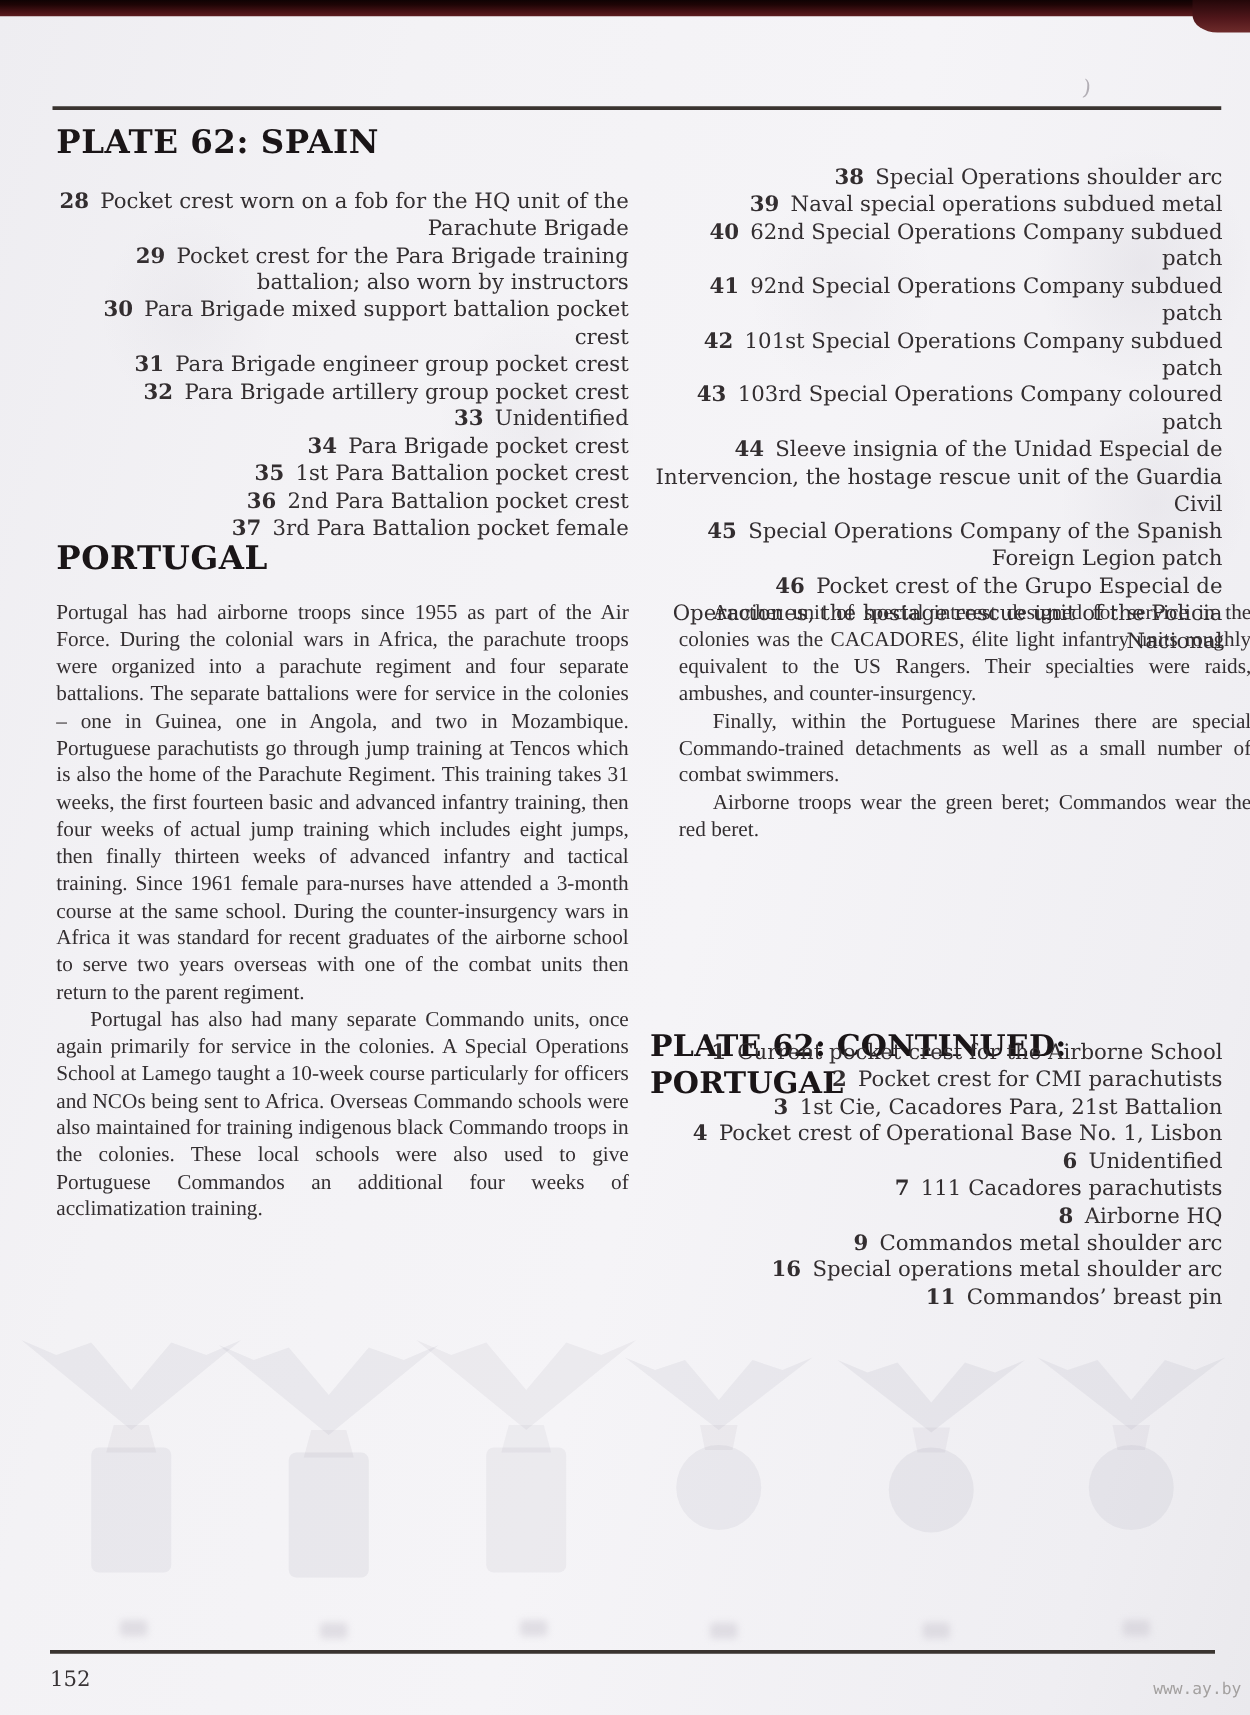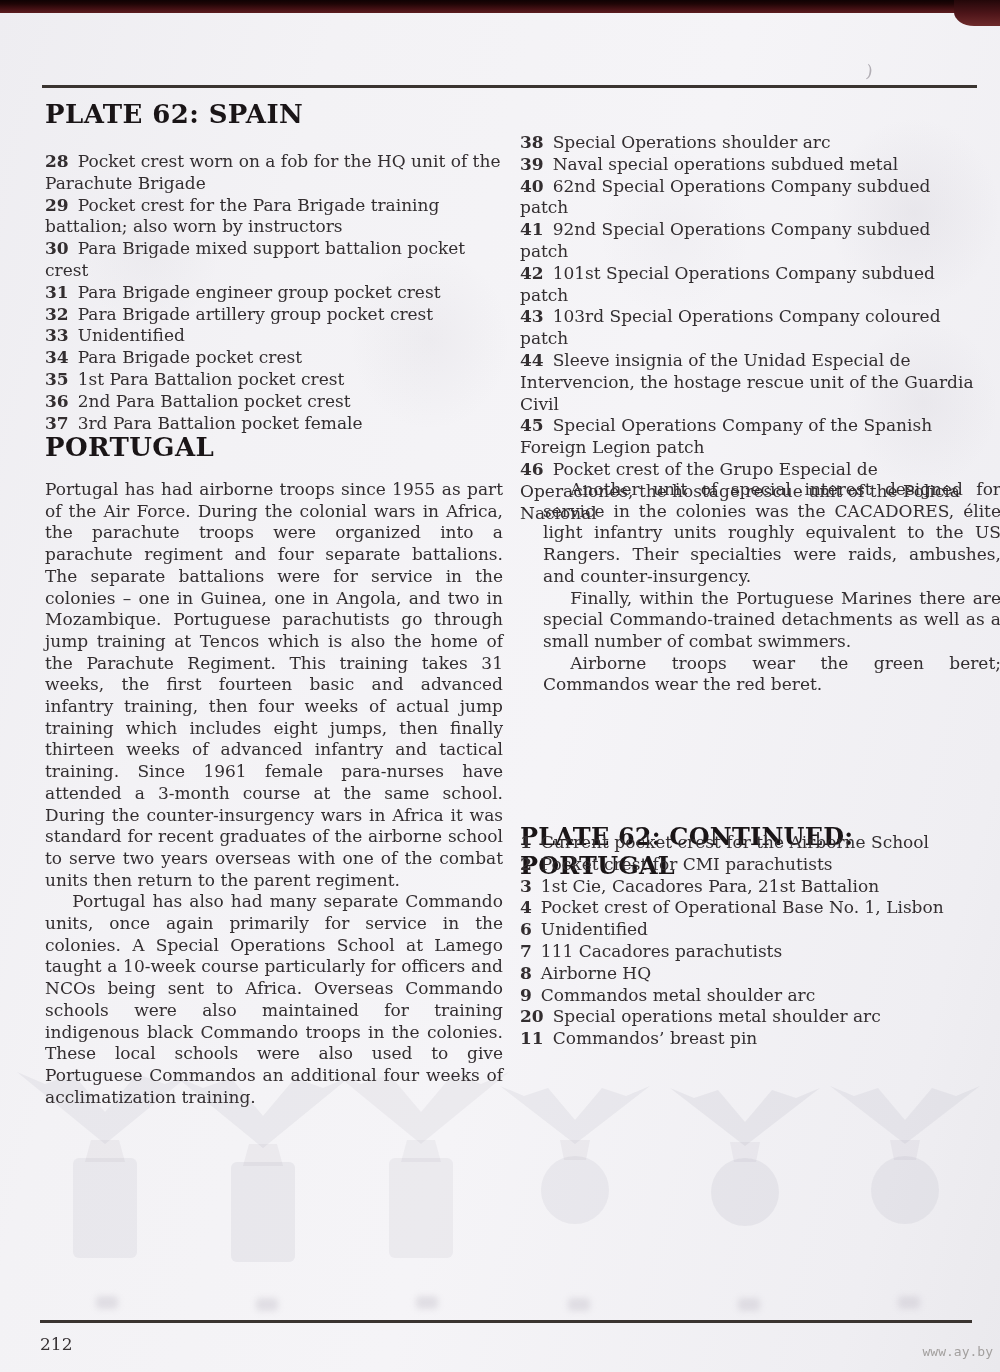--- a/index.html
+++ b/index.html
@@ -18,29 +18,29 @@
   .rule { position:absolute; background:#3a3430; z-index:3; }
   .rule-top { left:42px; top:85px; width:935px; height:3px; }
   .rule-bottom { left:40px; top:1320px; width:932px; height:3px; }
   
   .title { position:absolute; margin:0; font-weight:bold; color:#1a1517; letter-spacing:.4px; z-index:3; }
   .title-spain { left:45px; top:99px; font-size:26px; }
   .heading-portugal { left:45px; top:432px; font-size:26px; }
   .title-continued { left:520px; top:786px; font-size:24px; letter-spacing:.2px;margin-top:36px; }
   
   .list { position:absolute; width:458px; font-size:17px; line-height:21.8px; z-index:3; }
-  .list p { margin:0; }
+  .list p { margin:0;text-align:right; }
   .num { font-weight:bold; padding-right:9px; }
   .list-spain-left { left:45px; top:151px; }
   .list-spain-right { left:520px; top:132px; }
   .list-portugal { left:520px; top:832px; }
   
   .textcol { position:absolute; width:458px; font-size:17px; line-height:21.7px;
     text-align:justify; z-index:3; }
-  .textcol p { margin:0; }
+  .textcol p { margin:0;font-family:Liberation Serif, serif; }
   .textcol p.indent { text-indent:1.6em; }
   .text-left { left:45px; top:479px; }
   .text-right { left:543px; top:479px; }
   
   .page-number { position:absolute; left:40px; top:1334px; font-size:17px; color:#383335; z-index:3; }
   .watermark { position:absolute; right:7px; top:1344px; font-family:"DejaVu Sans Mono", monospace;
     font-size:13px; color:#a3a09f; z-index:6; }
   
   .artifact { position:absolute; left:866px; top:61px; font-size:17px; color:#7d7780;
     opacity:.55; transform:rotate(8deg); z-index:2; }
@@ -148,20 +148,20 @@
 
   <div class="list list-portugal">
     <p><b class="num">1</b><span>Current pocket crest for the Airborne School</span></p>
     <p><b class="num">2</b><span>Pocket crest for CMI parachutists</span></p>
     <p><b class="num">3</b><span>1st Cie, Cacadores Para, 21st Battalion</span></p>
     <p><b class="num">4</b><span>Pocket crest of Operational Base No. 1, Lisbon</span></p>
     <p><b class="num">6</b><span>Unidentified</span></p>
     <p><b class="num">7</b><span>111 Cacadores parachutists</span></p>
     <p><b class="num">8</b><span>Airborne HQ</span></p>
     <p><b class="num">9</b><span>Commandos metal shoulder arc</span></p>
-    <p><b class="num">20</b><span>Special operations metal shoulder arc</span></p>
+    <p><b class="num">16</b><span>Special operations metal shoulder arc</span></p>
     <p><b class="num">11</b><span>Commandos’ breast pin</span></p>
   </div>
 
-  <div class="page-number">212</div>
+  <div class="page-number">152</div>
   <div class="watermark">www.ay.by</div>
 
 </div>
 
 </body></html>

